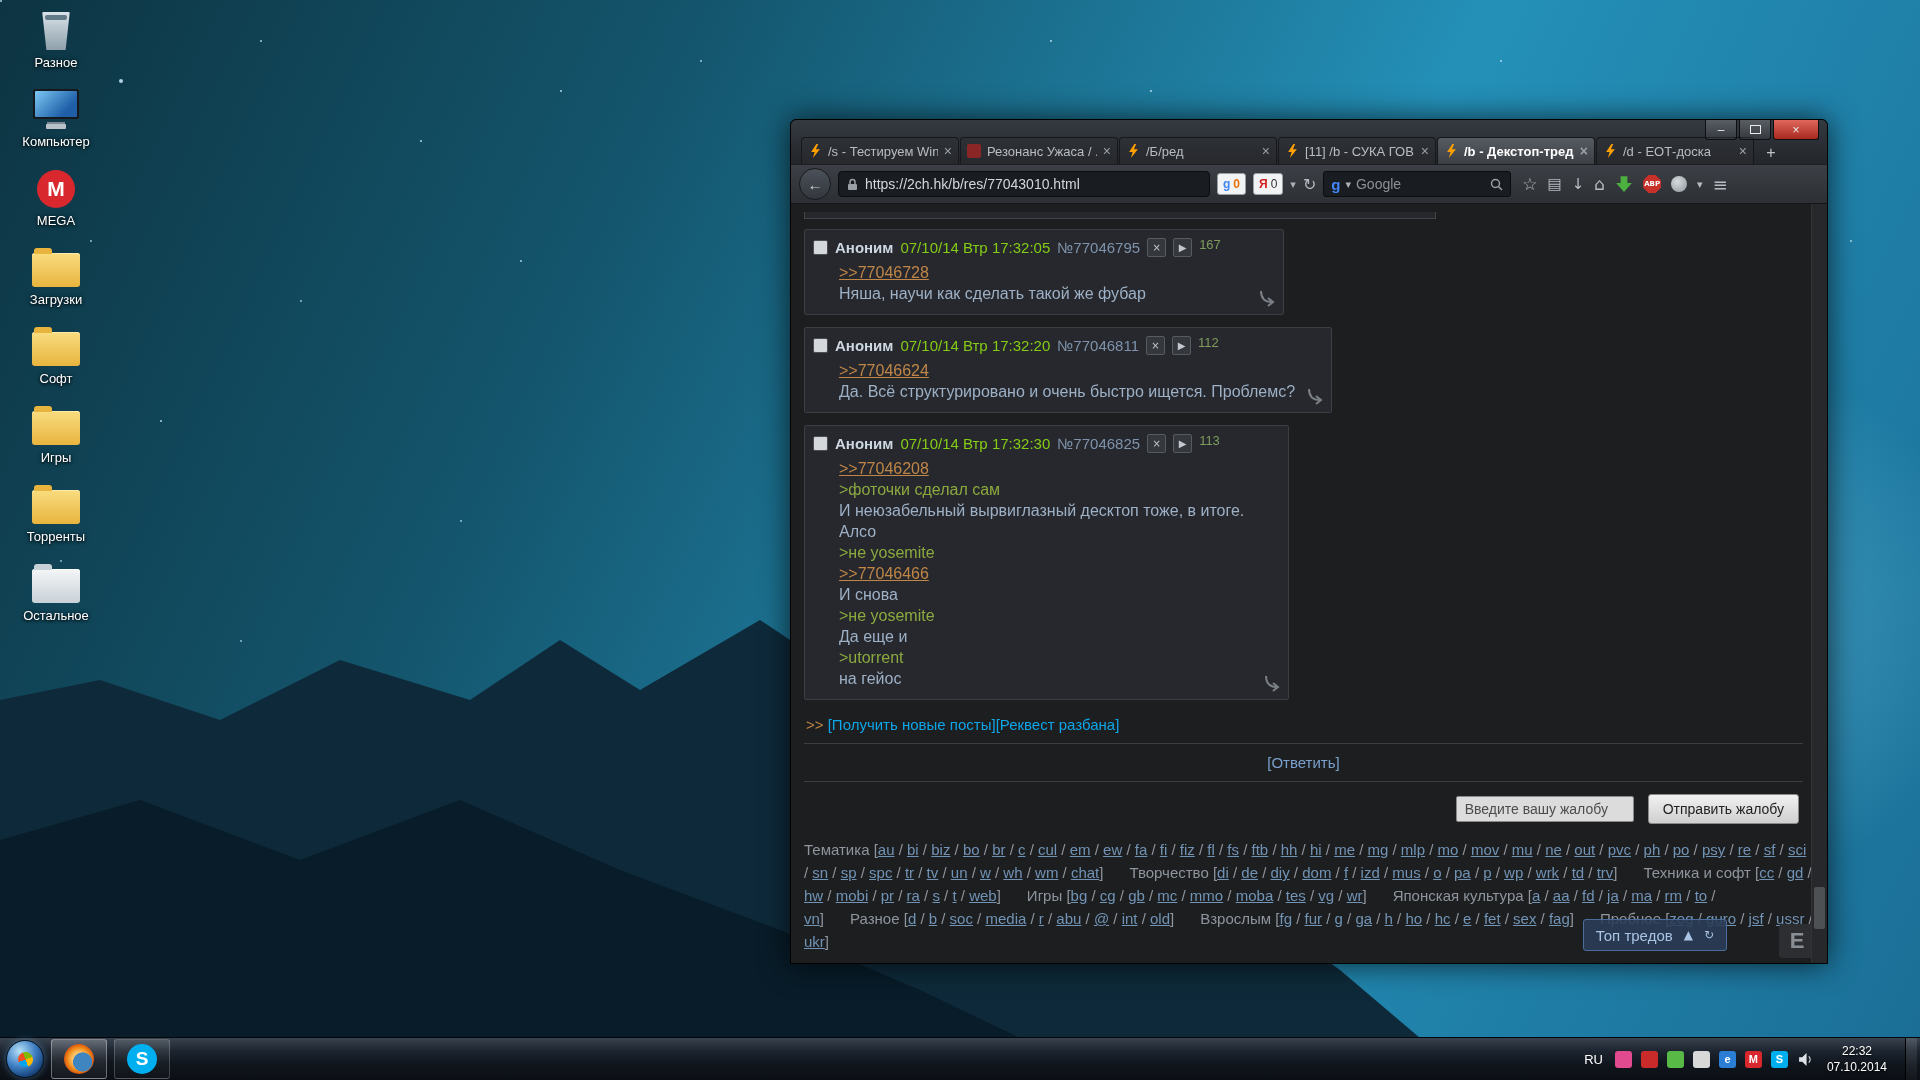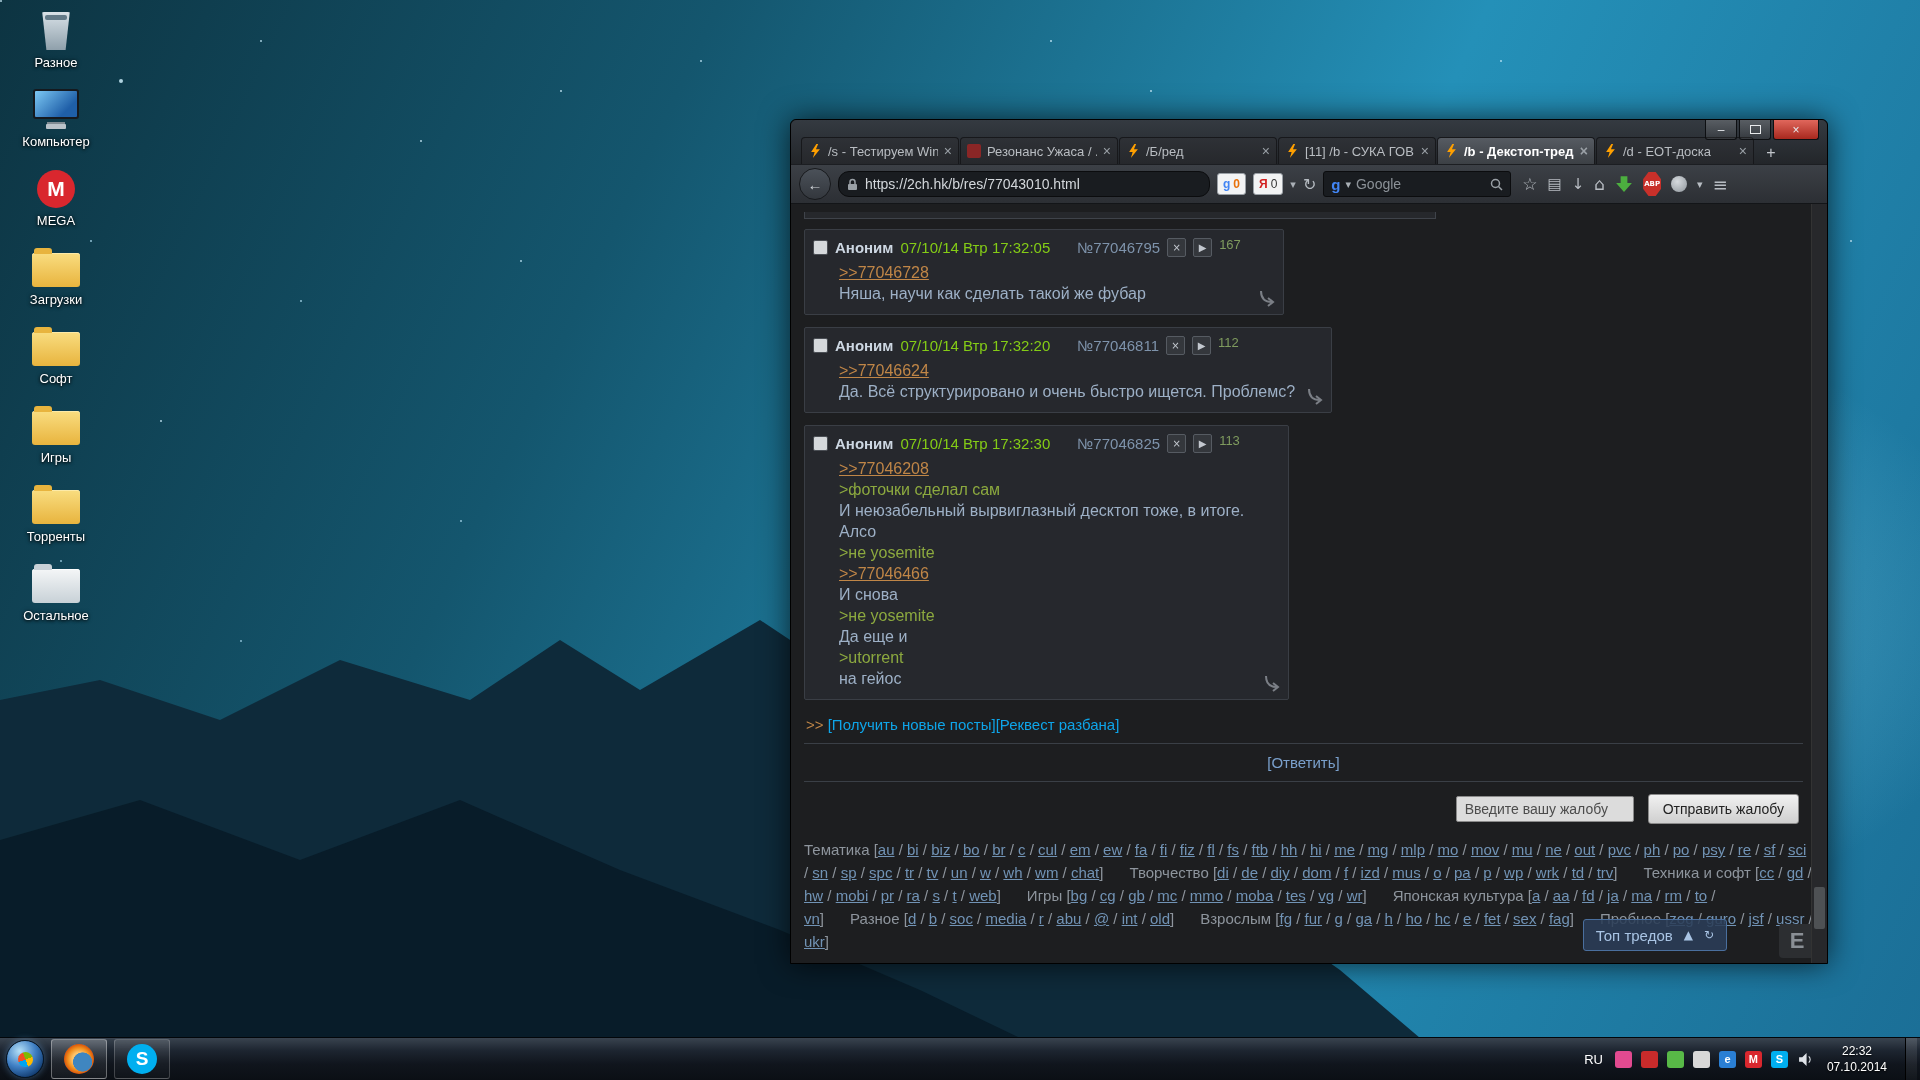--- a/index.html
+++ b/index.html
@@ -62,47 +62,47 @@
   .favicon{width:14px;height:14px;flex:none;display:flex;align-items:center;justify-content:center;}
   .favicon.image{background:#8a2626;border-radius:2px;}
   .newtab-btn{width:26px;height:22px;margin-left:3px;display:flex;align-items:center;justify-content:center;
     color:#c2c6cb;font-size:16px;border-radius:3px;cursor:pointer;}
   
   .navbar{height:38px;flex:none;display:flex;align-items:center;gap:7px;padding:0 8px;
     background:linear-gradient(180deg,#3c4046,#2c2f34);border-top:1px solid #1c1e22;border-bottom:1px solid #131518;}
   .back-btn{width:30px;height:30px;flex:none;border-radius:50%;border:1px solid #17191c;color:#d2d6db;font-size:15px;
     background:linear-gradient(180deg,#4b5159,#33373d);display:flex;align-items:center;justify-content:center;cursor:pointer;}
   .urlbar{width:372px;height:26px;box-sizing:border-box;flex:none;display:flex;align-items:center;gap:7px;padding:12px 8px;
-    background:#191c20;border:1px solid #0b0c0e;border-radius:11px;color:#d3d7db;font-size:14px;}
+    background:#191c20;border:1px solid #0b0c0e;border-radius:4px;color:#d3d7db;font-size:14px;}
   .counter-box{height:20px;display:flex;align-items:center;gap:3px;padding:0 5px;background:#f2f3f4;
     border:1px solid #9aa0a6;border-radius:3px;font-size:12px;cursor:pointer;}
   .cg{color:#4285f4;font-weight:bold;}
   .cy{color:#d21f1f;font-weight:bold;}
   .cv1{color:#e8710a;font-weight:bold;}
   .cv2{color:#333;}
   .nav-caret{color:#aab0b6;font-size:11px;cursor:pointer;}
   .reload-icon{color:#b6bcc2;font-size:16px;font-family:"DejaVu Sans",sans-serif;cursor:pointer;}
   .searchbox{width:188px;height:26px;box-sizing:border-box;flex:none;display:flex;align-items:center;gap:5px;padding:0 7px;
     background:#191c20;border:1px solid #0b0c0e;border-radius:3px;font-size:14px;color:#8c9298;}
   .search-g{color:#4285f4;font-weight:bold;font-size:15px;}
   .search-text{flex:1;}
   .tool-icons{display:flex;align-items:center;gap:10px;margin-left:4px;color:#b8bdc3;font-family:"DejaVu Sans",sans-serif;}
   .tool-icons span{cursor:pointer;}
-  .abp{width:18px;height:24px;clip-path:polygon(30% 0,70% 0,100% 30%,100% 70%,70% 100%,30% 100%,0 70%,0 30%);
+  .abp{width:18px;height:18px;clip-path:polygon(30% 0,70% 0,100% 30%,100% 70%,70% 100%,30% 100%,0 70%,0 30%);
     background:#c8302a;color:#fff;font-size:7px;font-weight:bold;display:flex;align-items:center;justify-content:center;}
   .ext-circle{width:16px;height:16px;border-radius:50%;background:radial-gradient(circle at 40% 35%,#d6dade,#8f969c);}
   
   .content{flex:1;position:relative;overflow:hidden;background:#1d1e20;padding:8px 0 0 13px;color:#9db0c6;font-size:16px;}
   .form-remnant{width:630px;height:6px;margin-bottom:10px;background:#26282c;border:1px solid #3f434a;border-top:none;}
   .post{position:relative;background:#26282d;border:1px solid #3a3e45;border-radius:2px;padding:8px 10px 10px 8px;margin-bottom:12px;box-sizing:border-box;}
   .post-header{display:flex;align-items:center;gap:7px;font-size:15px;margin-bottom:5px;}
   .checkbox{width:13px;height:13px;background:#d5d8db;border:1px solid #4a4e54;border-radius:2px;cursor:pointer;}
   .author{color:#cdd7e2;font-weight:bold;}
   .date{color:#84cc16;}
-  .num{color:#7e93ab;cursor:pointer;margin-left:20px;}
+  .num{color:#7e93ab;cursor:pointer;}
   .pbtn{width:17px;height:17px;background:#34373c;border:1px solid #565b62;border-radius:2px;color:#c3c8cf;font-size:10px;
     display:flex;align-items:center;justify-content:center;cursor:pointer;font-family:"DejaVu Sans",sans-serif;}
   .ordinal{color:#7f9b5e;font-size:13px;position:relative;top:-3px;}
   .post-body{padding-left:26px;line-height:21px;}
   .line.ref{color:#c08647;text-decoration:underline;cursor:pointer;}
   .line.green{color:#8ca93f;}
   .line.text{color:#9db0c6;}
   .reply-arrow{position:absolute;right:5px;bottom:3px;cursor:pointer;opacity:.85;}
   .actions-row{margin:16px 0 8px 2px;font-size:15px;color:#c08647;}
   .actions-row .alink{color:#0ea5e9;cursor:pointer;}

